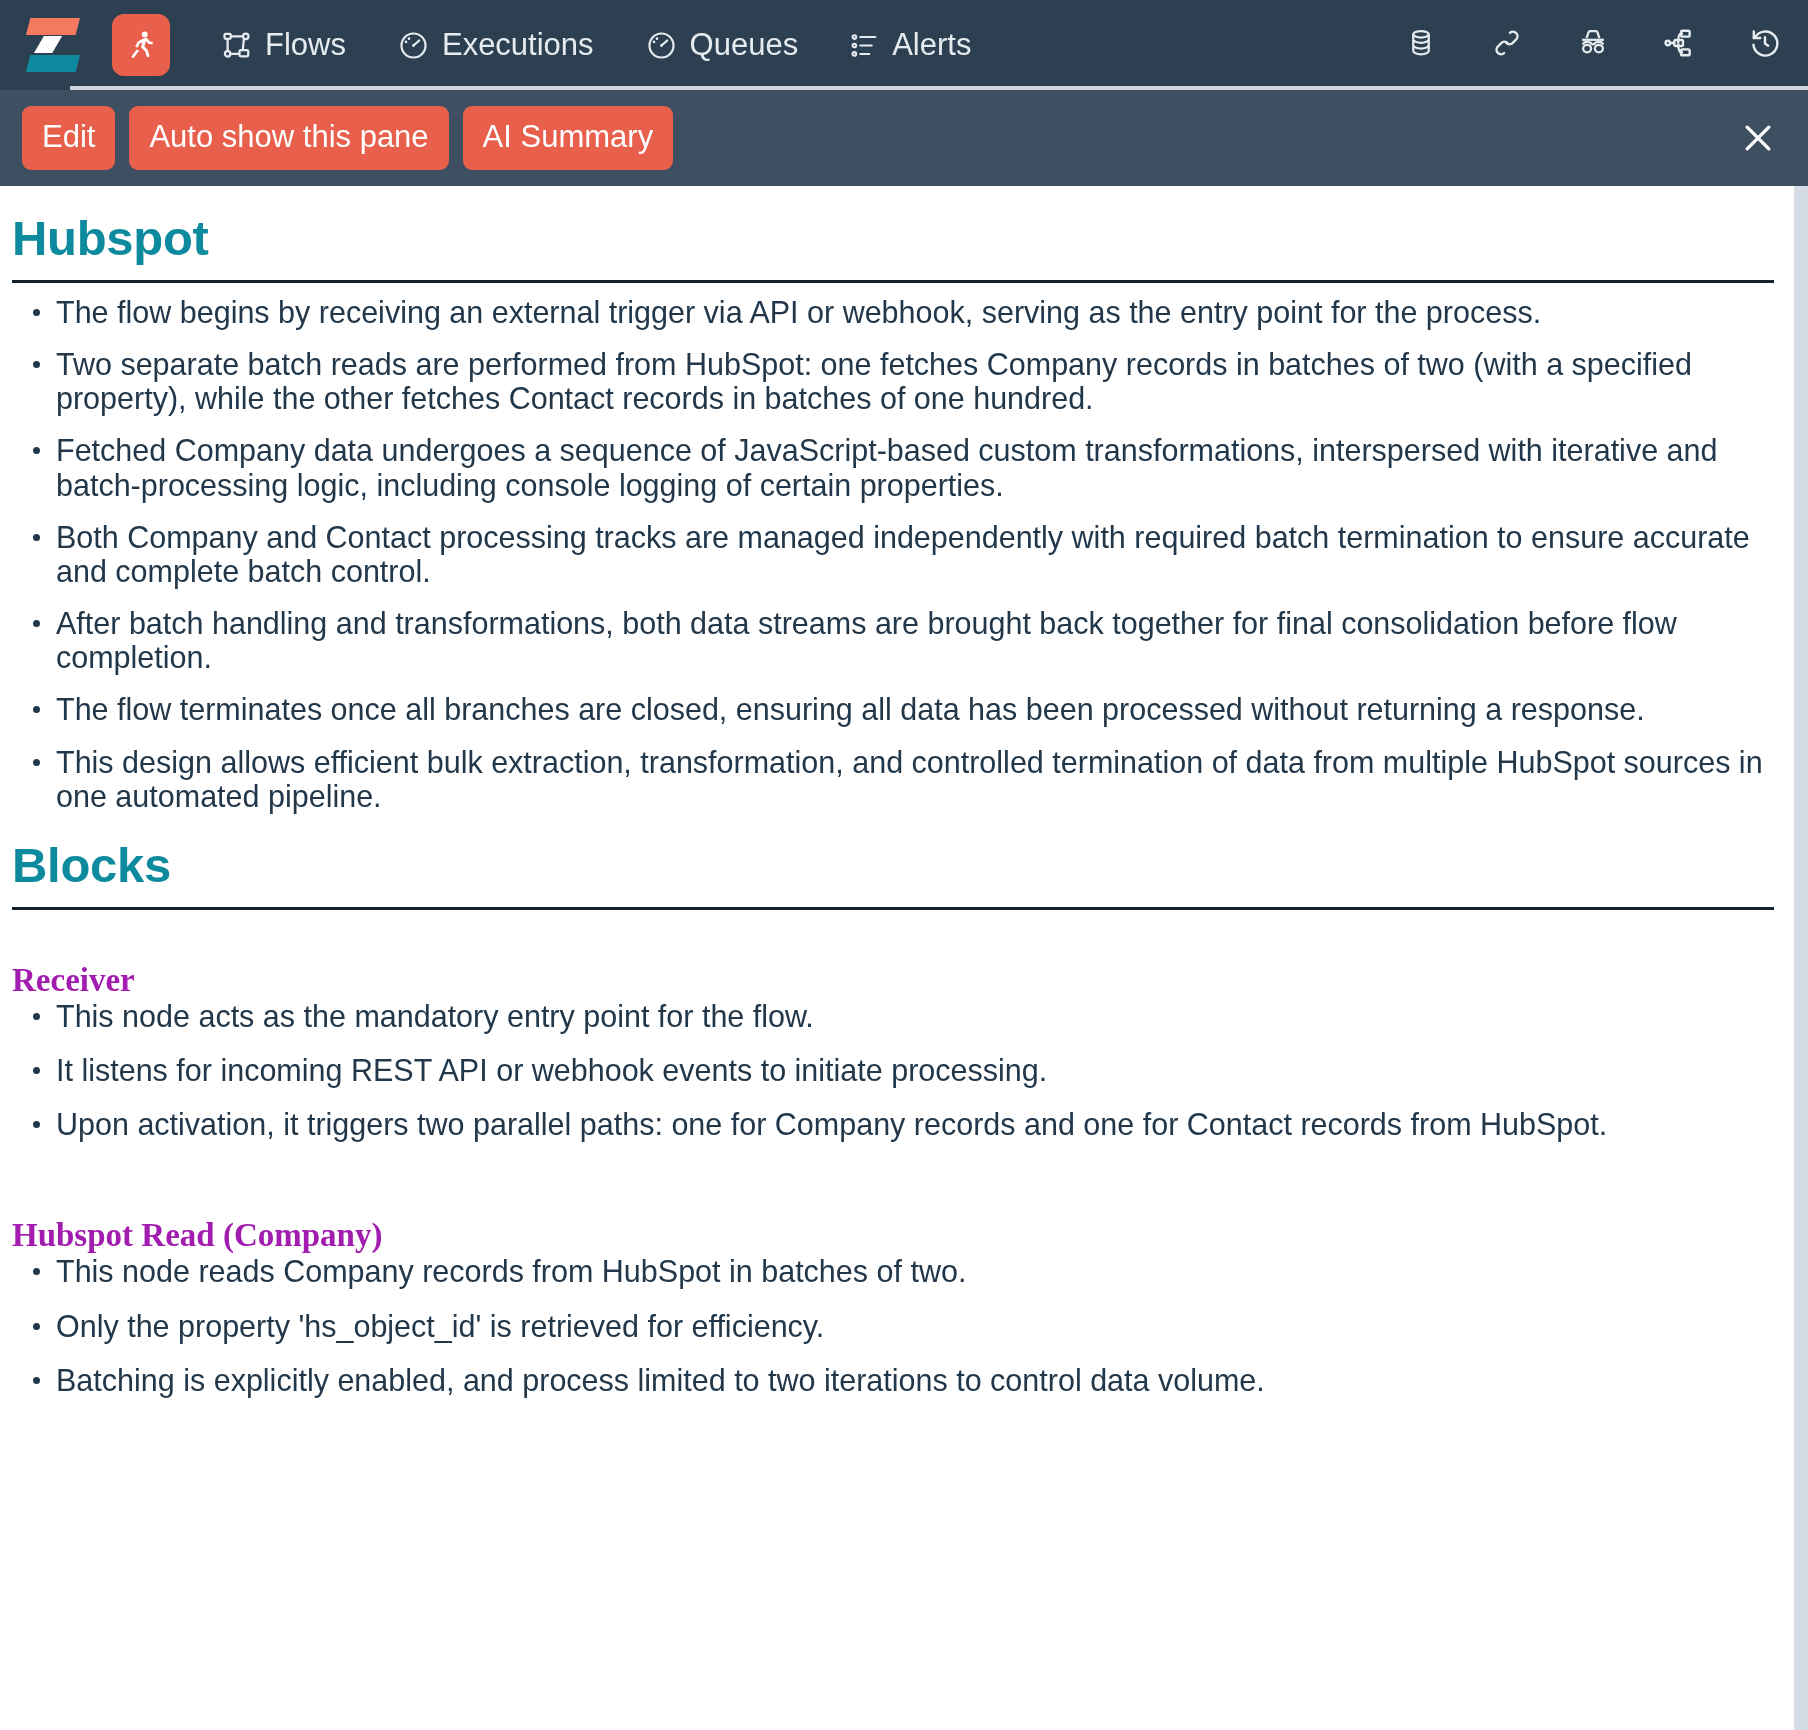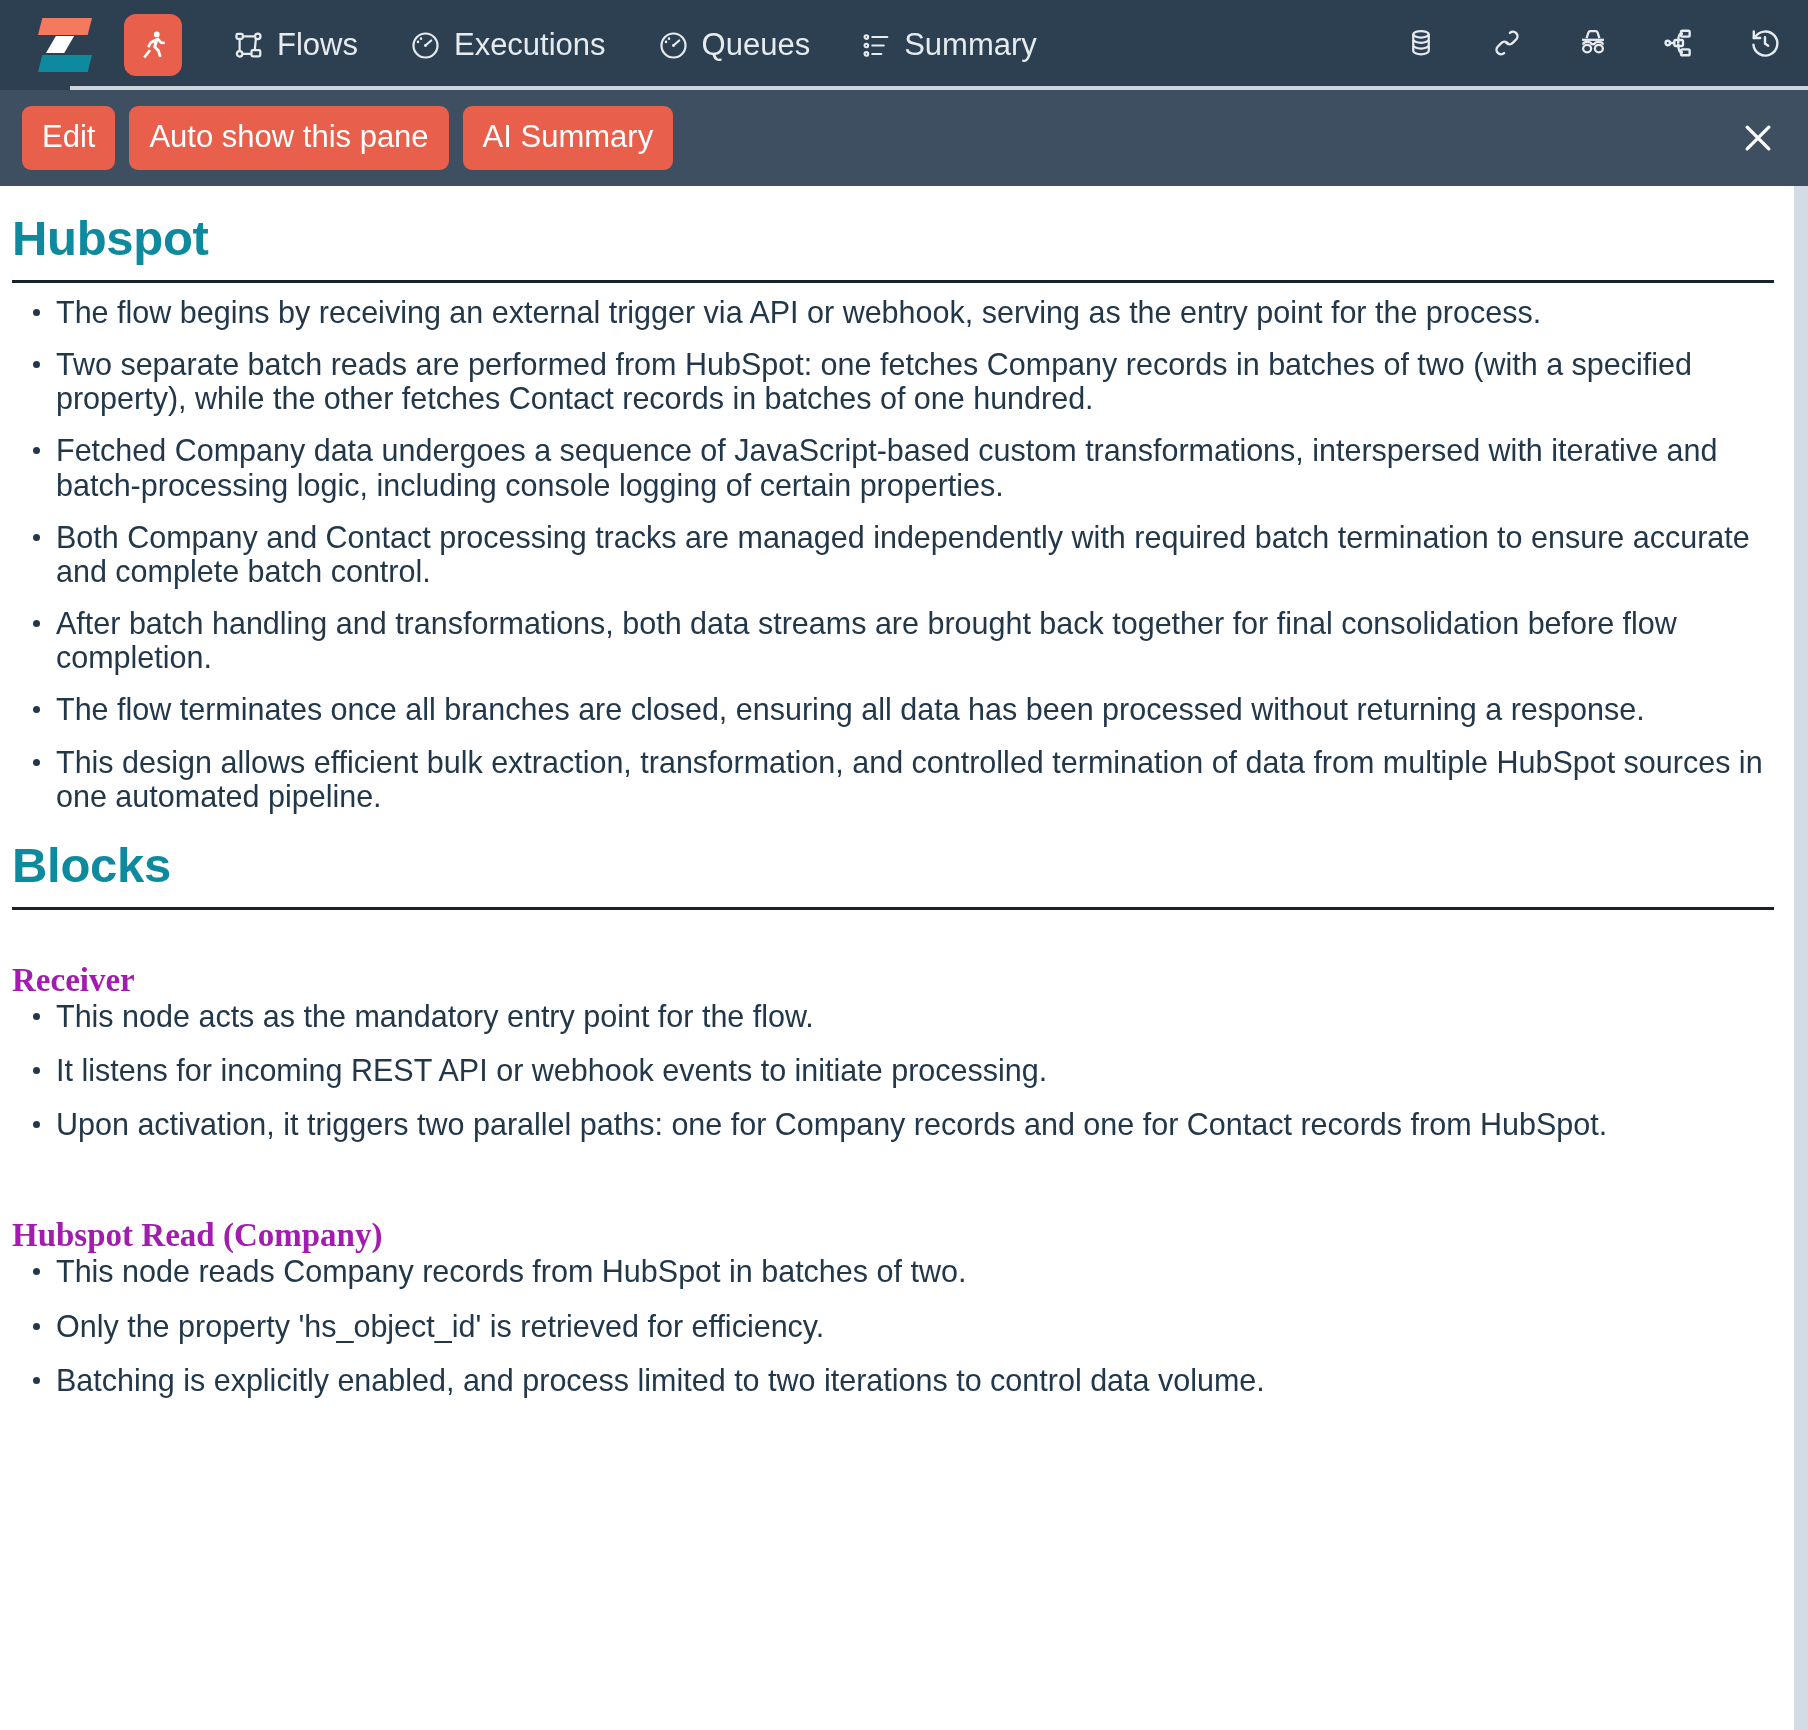--- a/index.html
+++ b/index.html
@@ -11,21 +11,21 @@
     font-family: "Liberation Sans", sans-serif;
   }
 
   
   .topnav {
     position: relative;
     height: 90px;
     background: #2c4052;
     display: flex;
     align-items: center;
-    padding-left: 34px;
+    padding-left: 22px;
     gap: 0;
   }
   .topnav-underline {
     position: absolute;
     left: 70px; right: 0; bottom: 0;
     height: 4px;
     background: #ccd4dc;
   }
   .logo {
     width: 62px; height: 62px;
@@ -225,21 +225,21 @@
 
   <div class="nav-item">
     <span class="ico">
       <svg width="29" height="29" viewBox="0 0 24 24" fill="none" stroke="#e6ebef" stroke-width="1.7">
         <circle cx="3.6" cy="5" r="1.5"></circle>
         <circle cx="3.6" cy="12" r="1.5"></circle>
         <circle cx="3.6" cy="19" r="1.5"></circle>
         <path d="M8.5 5H21M8.5 12H18M8.5 19H16" stroke-linecap="round"></path>
       </svg>
     </span>
-    <span>Summary</span>
+    <span>Alerts</span>
   </div>
 
   <div class="nav-spacer"></div>
 
   <div class="nav-icon-only">
     <span>
       <svg width="30" height="32" viewBox="0 0 24 24" fill="none" stroke="#e6ebef" stroke-width="1.8">
         <ellipse cx="12" cy="5" rx="6.2" ry="2.6"></ellipse>
         <path d="M5.8 5v4.2c0 1.4 2.8 2.6 6.2 2.6s6.2-1.2 6.2-2.6V5"></path>
         <path d="M5.8 9.6v4.2c0 1.4 2.8 2.6 6.2 2.6s6.2-1.2 6.2-2.6V9.6"></path>

